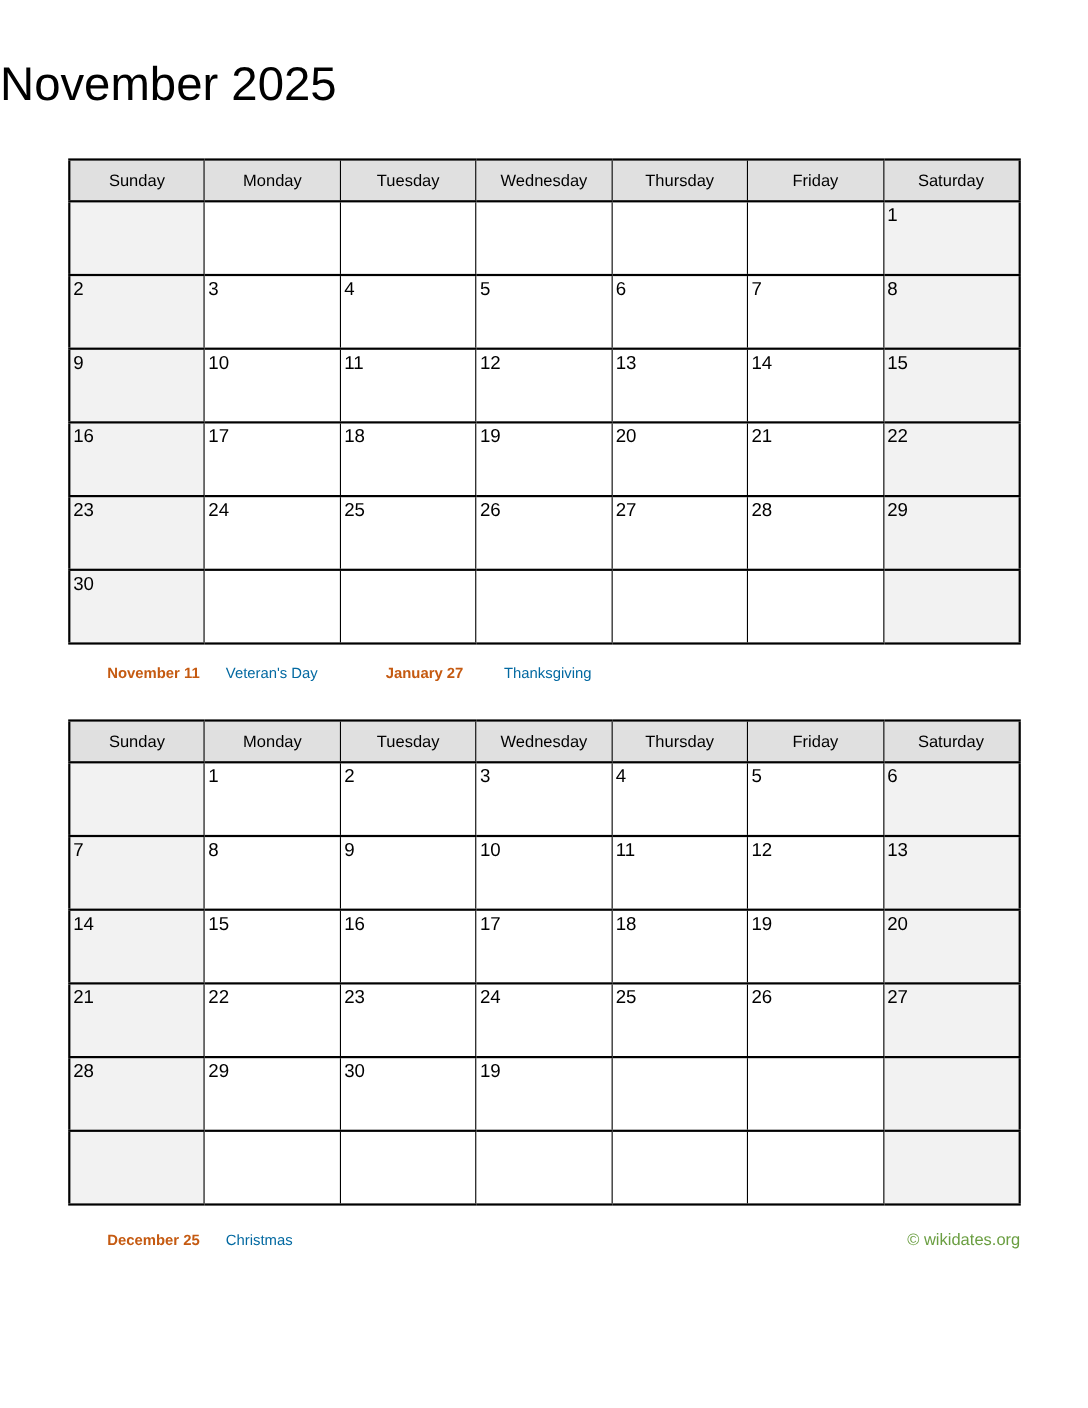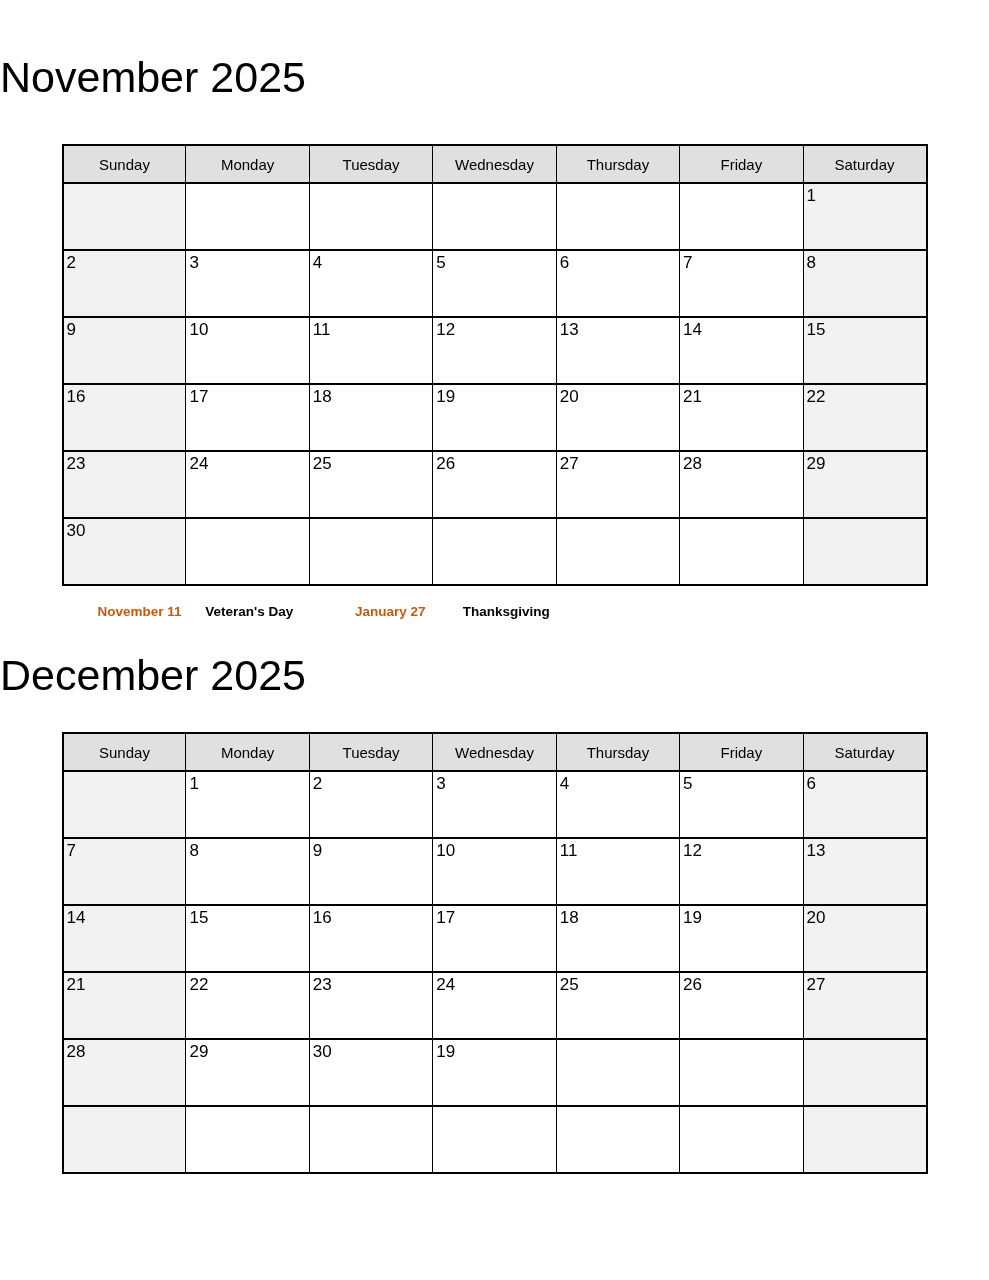--- a/index.html
+++ b/index.html
@@ -68,21 +68,21 @@
     line-height: 20px;
     white-space: nowrap;
   }
   .holiday-entry { display: inline-block; margin-right: 58px; }
   .holiday-date {
     display: inline-block;
     min-width: 104px;
     font-weight: 700;
     color: var(--holiday-date, #c55a11);
   }
-  .holiday-name { color: #000000; font-weight: bold; }
+  .holiday-name { color: #0369a1; }
   .month-title.second { margin-top: 28px; }
   table.calendar.second { margin-top: 32px; }
   .footer {
     width: 866px;
     margin: 22px auto 0 auto;
     display: flex;
     justify-content: space-between;
     align-items: baseline;
     padding-left: 36px;
     font-size: 13.5px;
@@ -177,21 +177,20 @@
         <span class="holiday-name">Veteran's Day</span>
       </span>
       <span class="holiday-entry">
         <span class="holiday-date">January 27</span>
         <span class="holiday-name">Thanksgiving</span>
       </span>
     </div>
   </section>
 
   <section>
-    <h1 class="month-title second">December 2025</h1>
 
     <table class="calendar second">
       <thead>
         <tr>
           <th>Sunday</th>
           <th>Monday</th>
           <th>Tuesday</th>
           <th>Wednesday</th>
           <th>Thursday</th>
           <th>Friday</th>
@@ -250,14 +249,21 @@
             <td class="day-cell"><span class="day-number"></span></td>
             <td class="day-cell"><span class="day-number"></span></td>
             <td class="day-cell"><span class="day-number"></span></td>
             <td class="day-cell"><span class="day-number"></span></td>
             <td class="day-cell weekend"><span class="day-number"></span></td>
           </tr>
         </tbody>
     </table>
   </section>
 
+  <div class="footer">
+    <span class="holiday-entry">
+      <span class="holiday-date">December 25</span>
+      <span class="holiday-name">Christmas</span>
+    </span>
+    <span class="copyright">© wikidates.org</span>
+  </div>
 
 </div>
 
 </body></html>

